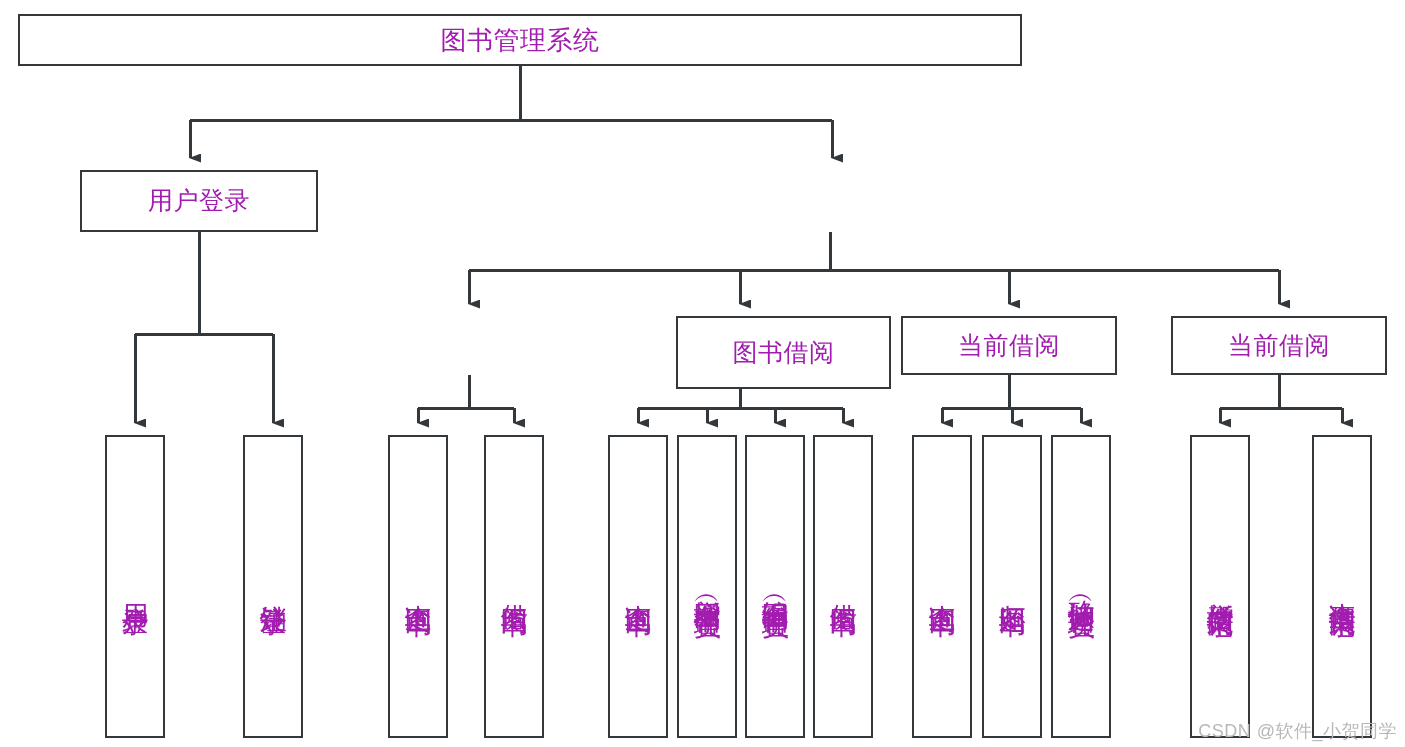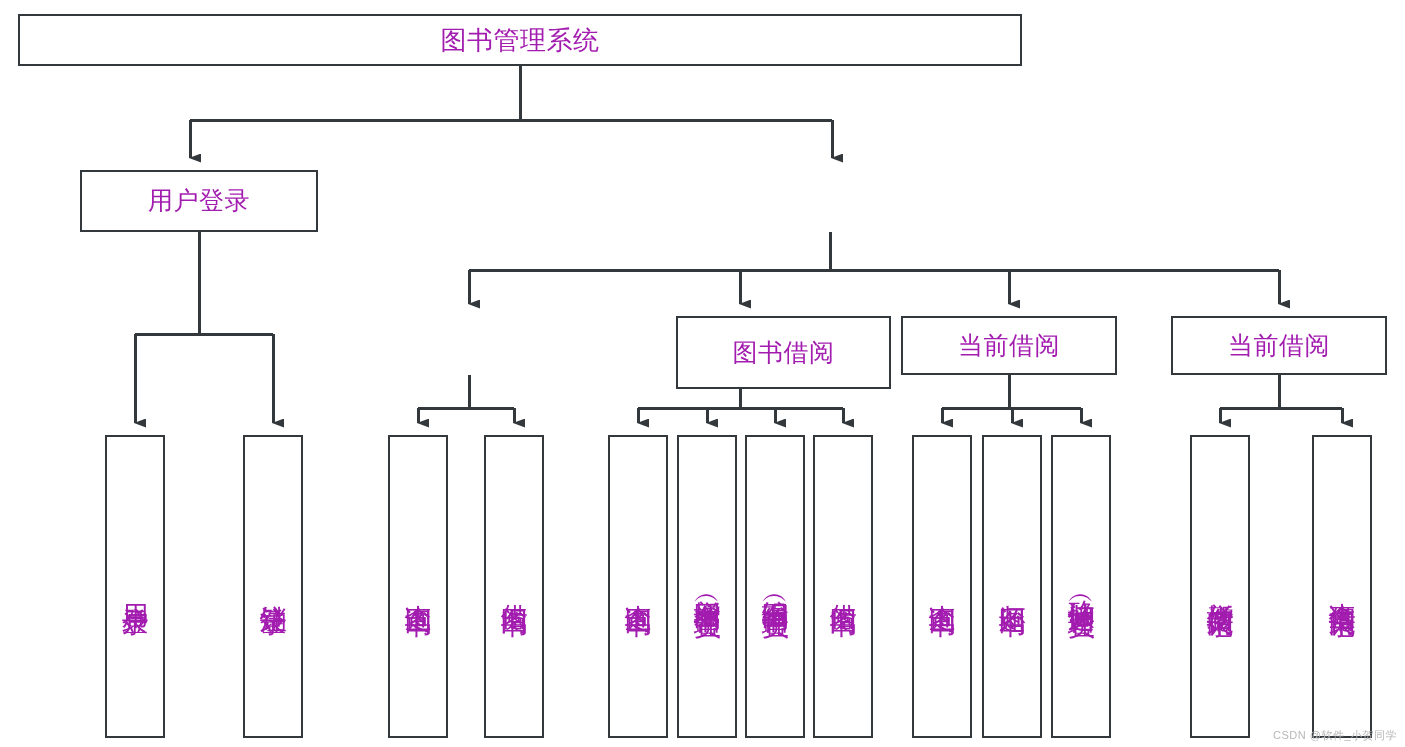--- a/index.html
+++ b/index.html
@@ -60,21 +60,21 @@
     text-orientation: upright;
     font-size: 27px;
     line-height: 1.05;
     letter-spacing: 2px;
     white-space: nowrap;
   }
   #watermark {
     position: absolute;
     right: 8px;
     bottom: 4px;
-    font-size: 11px;
+    font-size: 18px;
     color: #b8b8b8;
     letter-spacing: 0.5px;
     white-space: nowrap;
     user-select: none;
   }
 </style>
 </head>
 <body>
 
 <div id="diagram-root">

